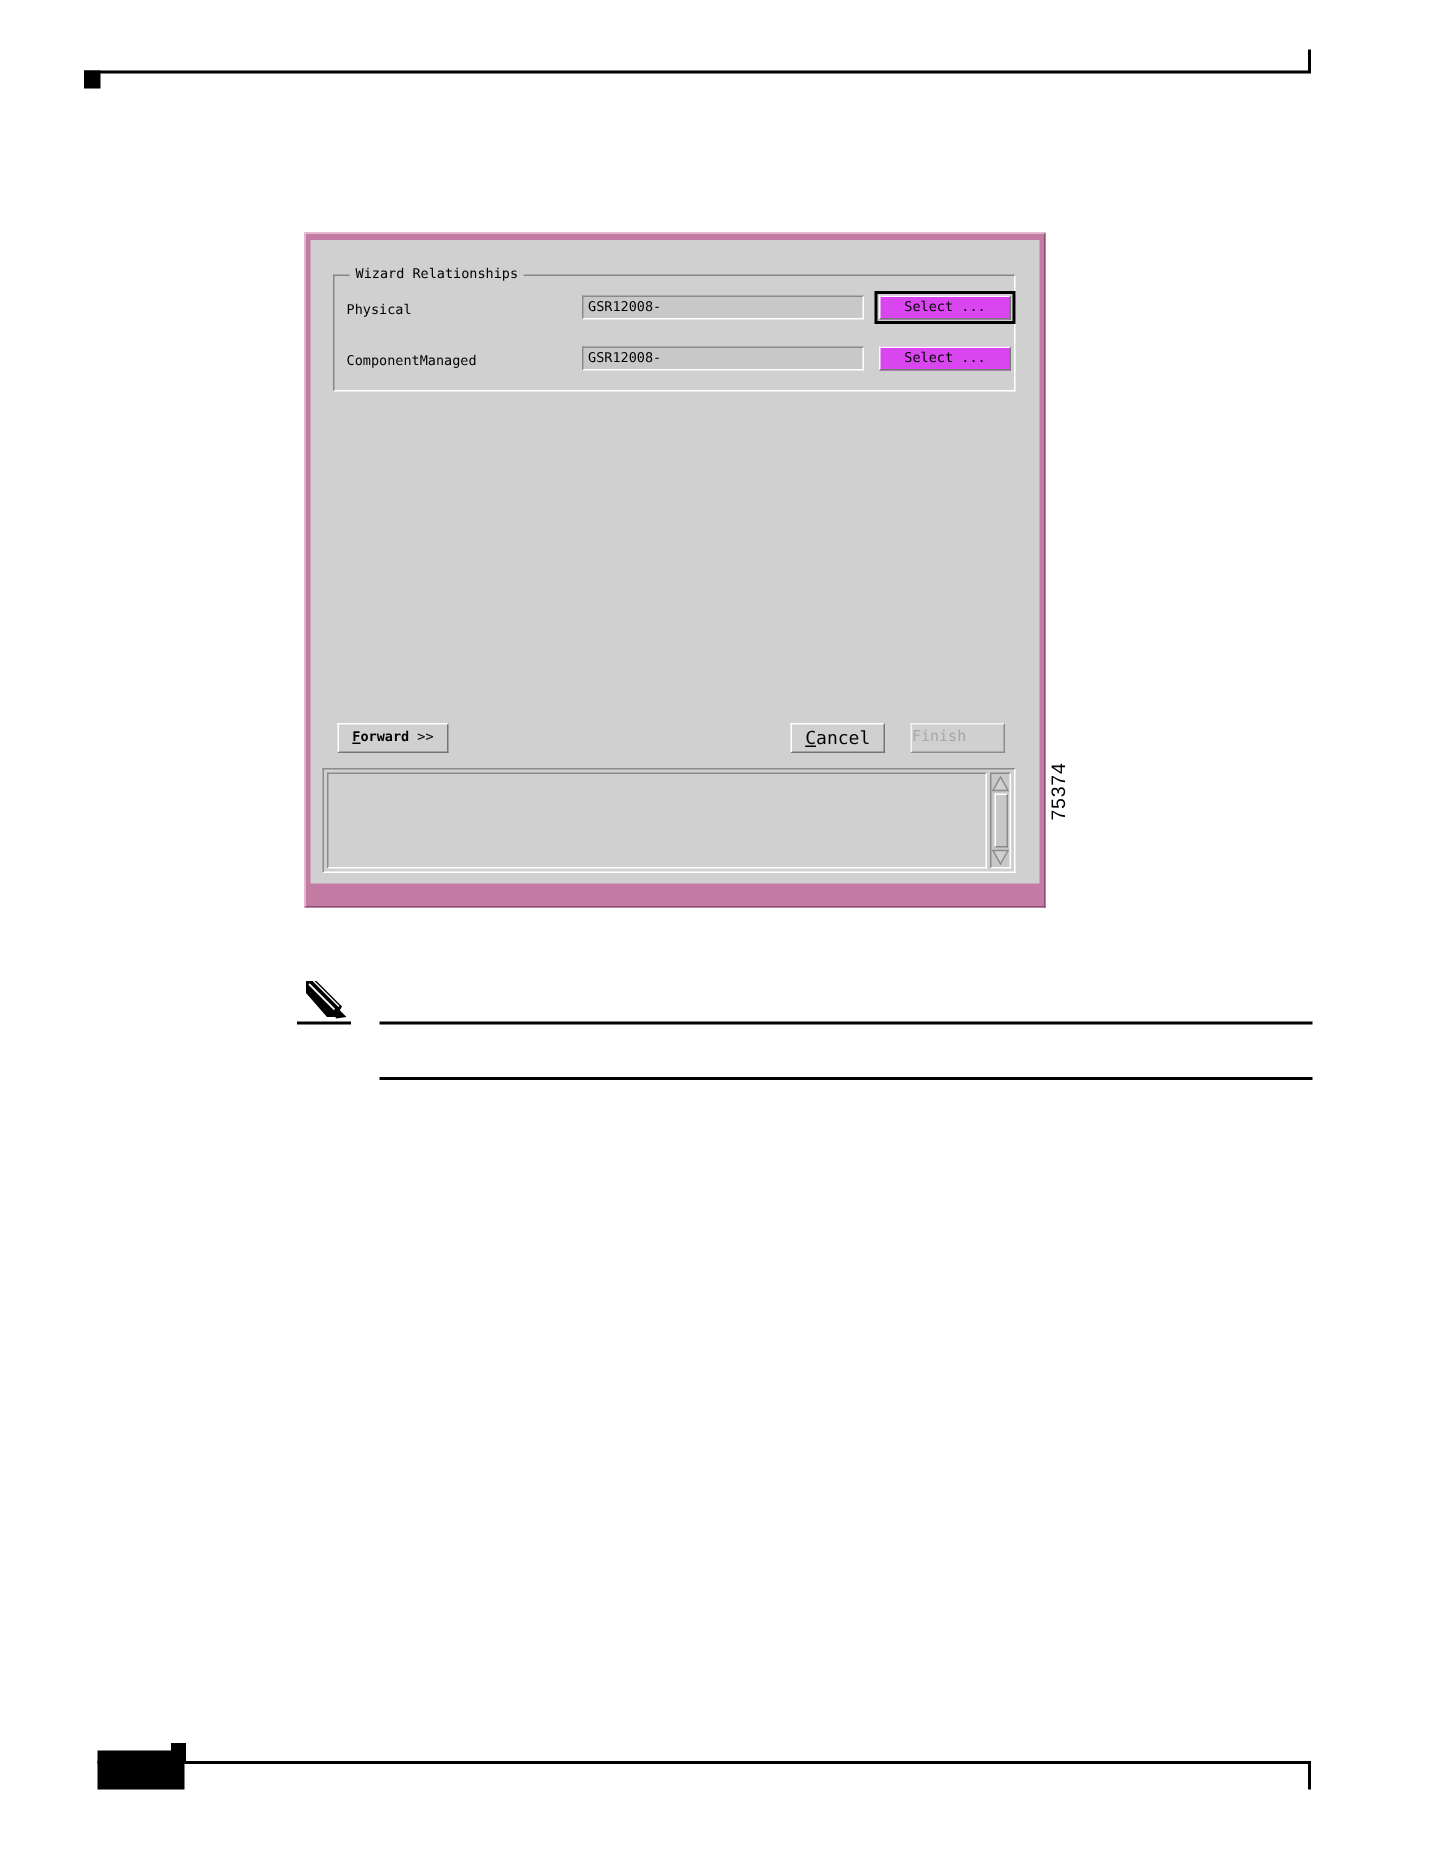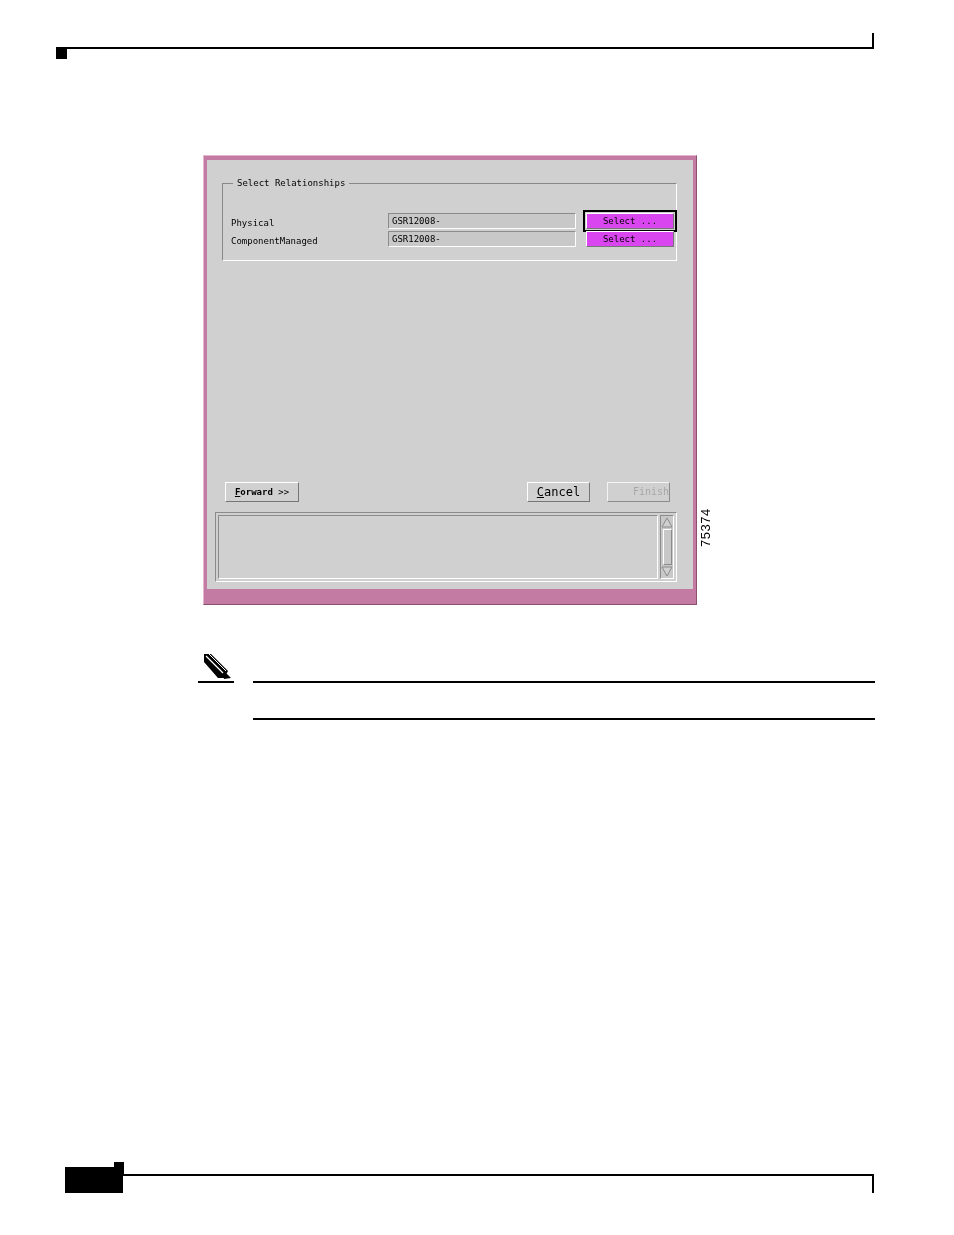--- a/index.html
+++ b/index.html
@@ -220,21 +220,21 @@
     color: #000;
     white-space: nowrap;
   }
 
   .row {
     position: absolute;
     left: 0;
     height: 20px;
     width: 100%;
   }
-  .row-1 { top: 36px; }
+  .row-1 { top: 20px; }
   .row-2 { top: 54px; }
 
   .row-label {
     position: absolute;
     left: 9px; top: 4px;
     font-family: "DejaVu Sans Mono", monospace;
     font-size: 9px;
     line-height: 12px;
     color: #000;
     white-space: nowrap;
@@ -346,21 +346,21 @@
     width: 63px; height: 20px;
     background: #d1d0d0;
     border-top: 1px solid #ffffff;
     border-left: 1px solid #ffffff;
     border-right: 1px solid #767676;
     border-bottom: 1px solid #767676;
     box-sizing: border-box;
     font-family: "DejaVu Sans Mono", monospace;
     font-size: 10px;
     line-height: 18px;
-    text-align: right;
+    text-align: left;
     white-space: nowrap;
     cursor: default;
     padding: 0;
     color: #9a9a9a;
     opacity: 0.75;
   }
 
   
   .log-area {
     position: absolute;
@@ -449,21 +449,21 @@
 
 <div class="figure-wrap">
 
   <div class="mwm-frame">
 
 
     <div class="client">
 
       <div class="groupbox">
         <div class="gb-border"></div>
-        <div class="gb-legend">Select Relationships</div>
+        <div class="gb-legend">Wizard Relationships</div>
 
         <div class="row row-1">
           <div class="row-label">Physical</div>
           <div class="text-field" title="">GSR12008-</div>
           <div class="sel-btn-wrap focused">
             <button class="push-btn">Select ...</button>
           </div>
         </div>
 
         <div class="row row-2">

